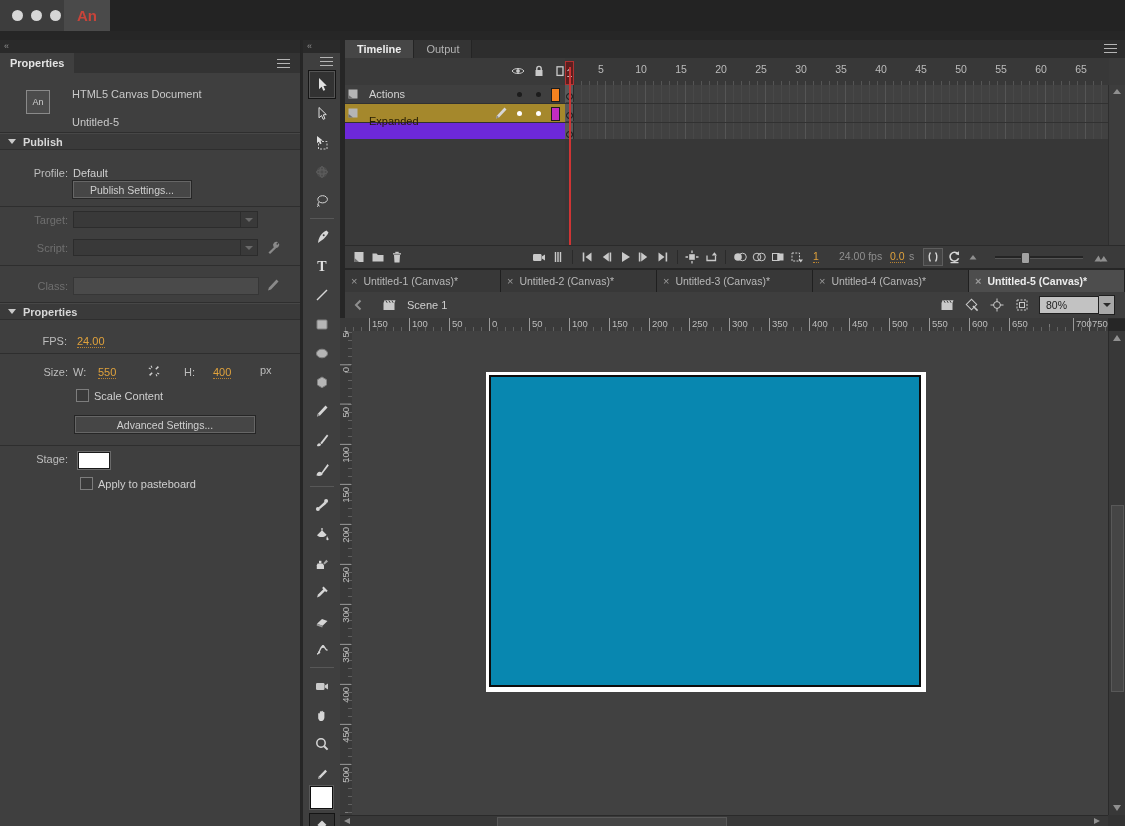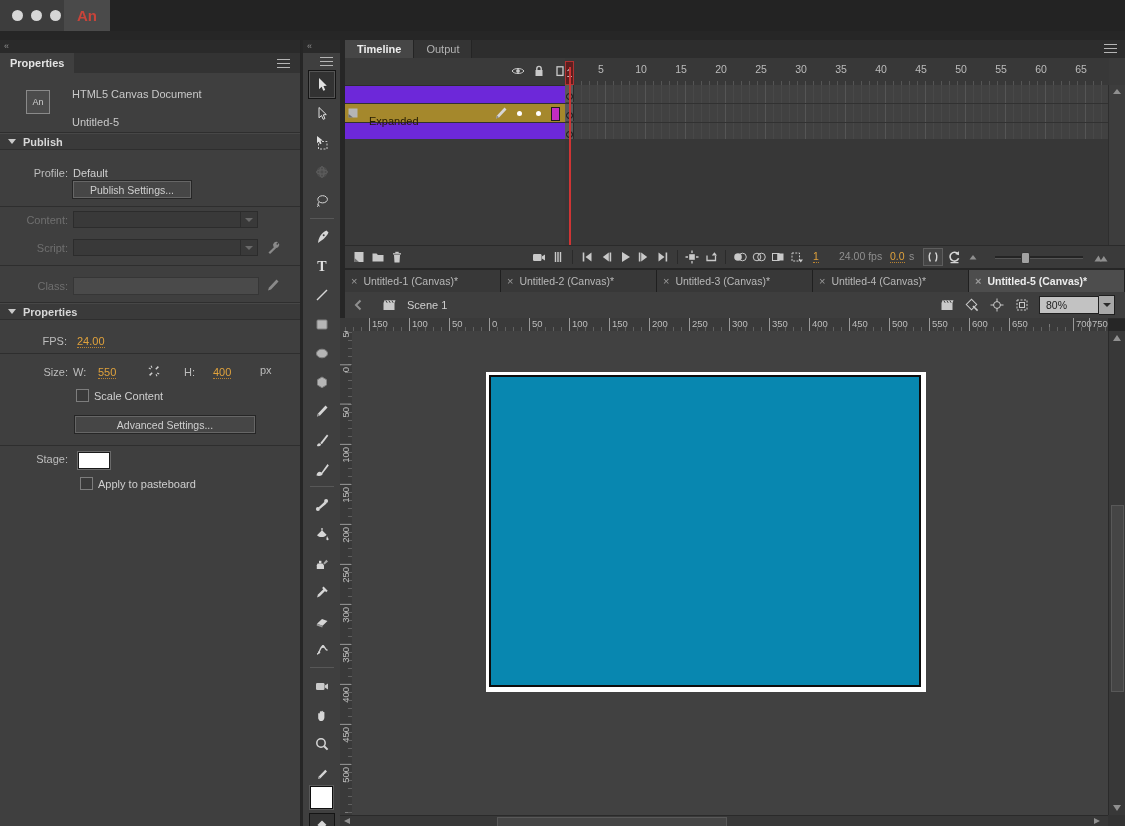--- a/index.html
+++ b/index.html
@@ -171,21 +171,21 @@
     <div class="sec-header" style="top:93px">
       <span class="tri"></span>
       <span>Publish</span>
     </div>
 
     <div class="plabel" style="left:0;top:127px;width:68px">Profile:</div>
     <div class="abs" style="left:73px;top:127px;color:#cfcfcf">Default</div>
     <div class="pbtn" style="left:73px;top:141px;width:118px;height:17px">Publish Settings...</div>
 
     <div class="divline" style="top:166px"></div>
-    <div class="plabel dim" style="left:0;top:174px;width:68px">Content:</div>
+    <div class="plabel dim" style="left:0;top:174px;width:68px">Target:</div>
     <div class="ddown" style="left:73px;top:171px;width:185px">
         <span class="arr"></span>
       </div>
 
     <div class="plabel dim" style="left:0;top:202px;width:68px">Script:</div>
     <div class="ddown" style="left:73px;top:199px;width:185px">
         <span class="arr"></span>
       </div>
     <span class="icn abs" style="left:265px;top:200px">
         <svg width="16" height="16" viewBox="0 0 16 16" fill="none">
@@ -485,20 +485,32 @@
           <span class="fnum" style="left: 396px;">50</span>
           <span class="fnum" style="left: 436px;">55</span>
           <span class="fnum" style="left: 476px;">60</span>
           <span class="fnum" style="left: 516px;">65</span>
         </div>
       <div id="playhead-box">1</div>
     </div>
 
     <div id="layer-rows">
         <div class="lrow">
+          <div class="left">
+            <span class="icn">
+              <svg width="16" height="16" viewBox="0 0 16 16" fill="none">
+                <rect x="3.5" y="3.5" width="9" height="9" fill="#b5b5b5"></rect>
+                <path d="M3.5 9 L8 12.5 L3.5 12.5 Z" fill="#6e6e6e"></path>
+              </svg>
+            </span>
+            <span class="lname">Actions</span>
+            <span class="ldot" style="left: 172px;"></span>
+            <span class="ldot" style="left: 191px;"></span>
+            <span class="lswatch" style="background: rgb(245, 130, 31);"></span>
+          </div>
           <div class="frames">
             <div class="kfcell"></div>
           </div>
         </div>
         <div class="lrow sel">
           <div class="left" style="background: rgb(165, 136, 44);">
             <span class="icn">
               <svg width="16" height="16" viewBox="0 0 16 16" fill="none">
                 <rect x="3.5" y="3.5" width="9" height="9" fill="#b5b5b5"></rect>
                 <path d="M3.5 9 L8 12.5 L3.5 12.5 Z" fill="#6e6e6e"></path>

